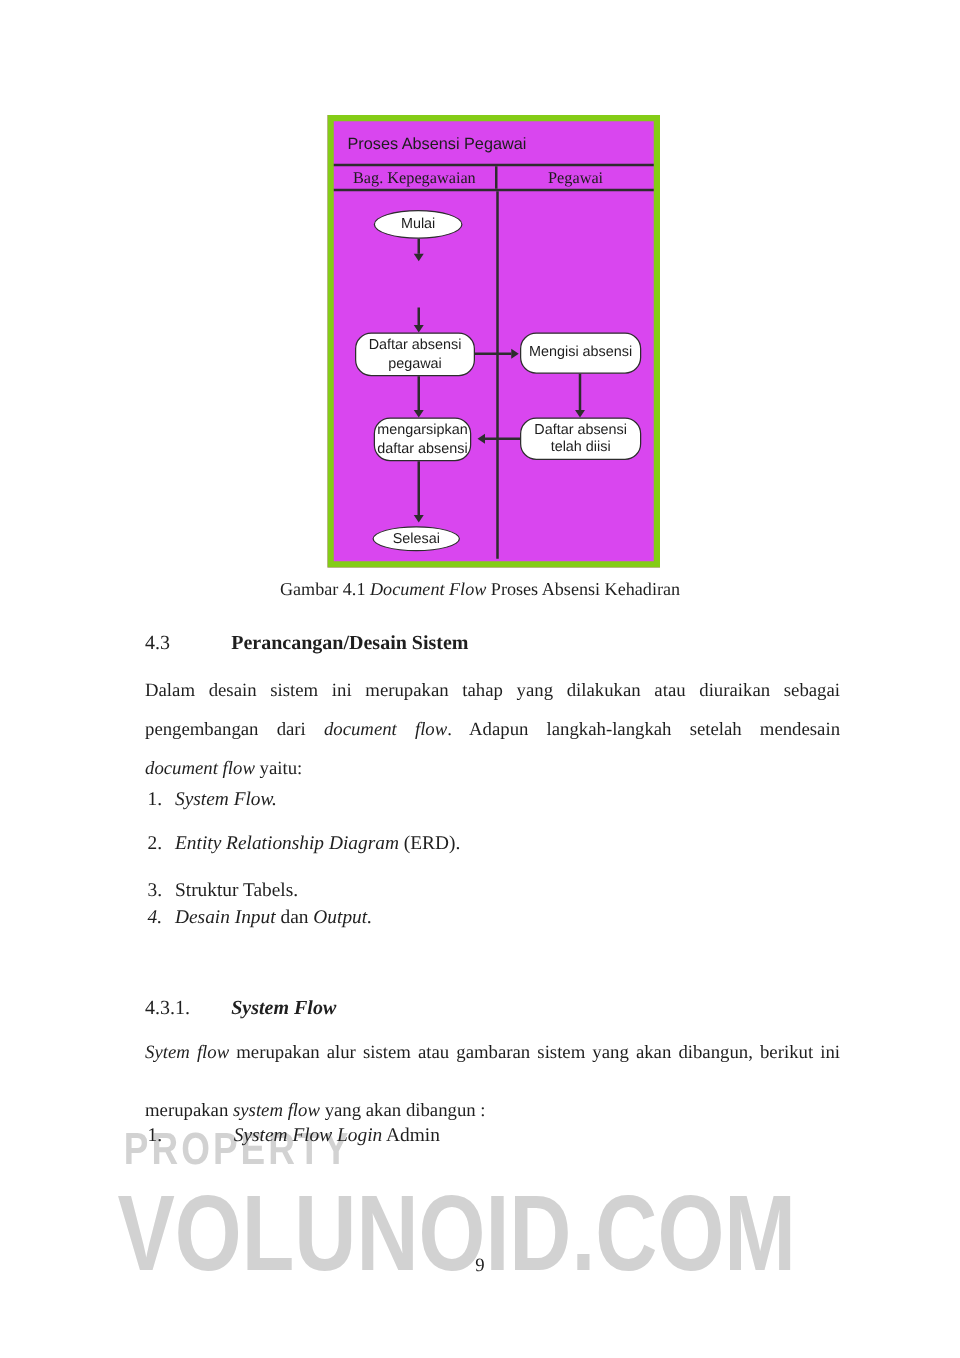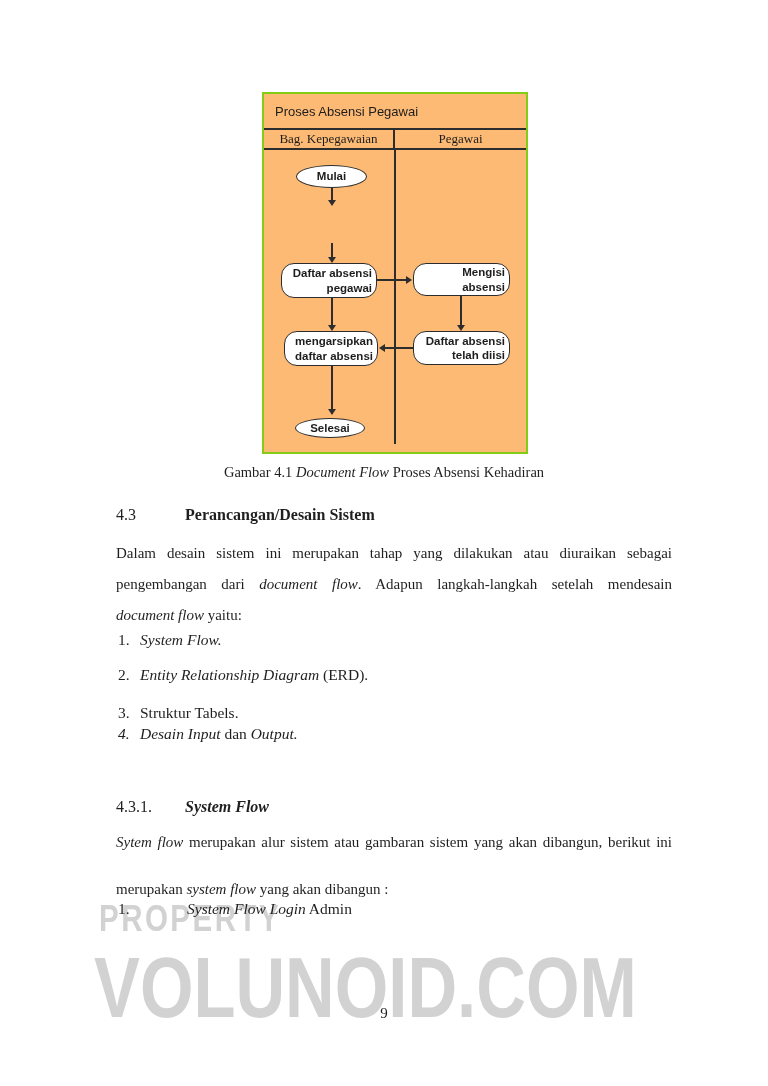--- a/index.html
+++ b/index.html
@@ -11,34 +11,34 @@
 
   
   .wm { position:absolute; font-family:"Liberation Sans", sans-serif;
         font-weight:bold; color:#d2d2d2; white-space:nowrap; z-index:0;
         transform-origin:left top; }
   .wm-property { left:99px; top:898px; font-size:36px; letter-spacing:3px; transform:scaleX(0.82); }
   .wm-brand    { left:94px; top:938px; font-size:86px; letter-spacing:0px; transform:scaleX(0.80); }
 
   
   .fc { left:262px; top:92px; width:266px; height:362px;
-        border:2px solid #84cc16; box-sizing:border-box; background:#fdba74; z-index:1;
+        border:5px solid #84cc16; box-sizing:border-box; background:#d946ef; z-index:1;
         font-family:"Liberation Sans", sans-serif; color:#1d1d1d; }
   .fc-title { height:36px; border-bottom:2px solid #2d2d2d; display:flex;
               align-items:center; padding-left:11px; font-size:13px; box-sizing:border-box; }
   .fc-cols { height:20px; border-bottom:2px solid #2d2d2d; display:flex; box-sizing:border-box;font-family:Liberation Serif, serif; }
   .fc-col { display:flex; align-items:center; justify-content:center; font-size:13px; box-sizing:border-box; }
   .fc-col.left { width:131px; border-right:2px solid #2d2d2d; }
   .fc-col.right { flex:1; }
   .fc-body { position:relative; height:294px; }
   .fc-divider { position:absolute; left:130px; top:0; bottom:0; width:2px; background:#2d2d2d; }
 
   .node { position:absolute; box-sizing:border-box; border:1.5px solid #2d2d2d;
           background:#fff; display:flex; align-items:center; justify-content:center;
-          text-align:right; font-size:11.5px; line-height:1.25; padding:1px 4px;font-weight:bold; }
+          text-align:center; font-size:11.5px; line-height:1.25; padding:1px 4px; }
   .node.oval { border-radius:50%; }
   .node.proc { border-radius:13px; }
 
   .arr-v { position:absolute; width:1.6px; background:#2d2d2d; }
   .arr-h { position:absolute; height:1.6px; background:#2d2d2d; }
   .head-down::after { content:""; position:absolute; left:50%; transform:translateX(-50%);
       bottom:-6px; border-left:4px solid transparent; border-right:4px solid transparent;
       border-top:6.5px solid #2d2d2d; }
   .head-right::after { content:""; position:absolute; top:50%; transform:translateY(-50%);
       right:-6px; border-top:4px solid transparent; border-bottom:4px solid transparent;
@@ -72,21 +72,21 @@
   <div class="fc-cols">
     <div class="fc-col left">Bag. Kepegawaian</div>
     <div class="fc-col right">Pegawai</div>
   </div>
   <div class="fc-body">
     <div class="fc-divider"></div>
 
     <div class="node oval" style="left:32px; top:15px; width:71px; height:23px;">Mulai</div>
     <div class="node proc" style="left:17px; top:113px; width:96px; height:35px;">Daftar absensi pegawai</div>
     <div class="node proc" style="left:149px; top:113px; width:97px; height:33px;">Mengisi absensi</div>
-    <div class="node proc" style="left:20px; top:181px; width:94px; height:35px;">mengarsipkan daftar absensi</div>
+    <div class="node proc" style="left:32px; top:181px; width:78px; height:35px;">mengarsipkan daftar absensi</div>
     <div class="node proc" style="left:149px; top:181px; width:97px; height:34px;">Daftar absensi telah diisi</div>
     <div class="node oval" style="left:31px; top:268px; width:70px; height:20px;">Selesai</div>
 
     <div class="arr-v head-down" style="left:67px; top:38px; height:12px;"></div>
     <div class="arr-v head-down" style="left:67px; top:93px; height:14px;"></div>
     <div class="arr-h head-right" style="left:113px; top:129px; width:29px;"></div>
     <div class="arr-v head-down" style="left:196px; top:146px; height:29px;"></div>
     <div class="arr-h head-left" style="left:121px; top:197px; width:28px;"></div>
     <div class="arr-v head-down" style="left:67px; top:148px; height:27px;"></div>
     <div class="arr-v head-down" style="left:67px; top:216px; height:43px;"></div>

